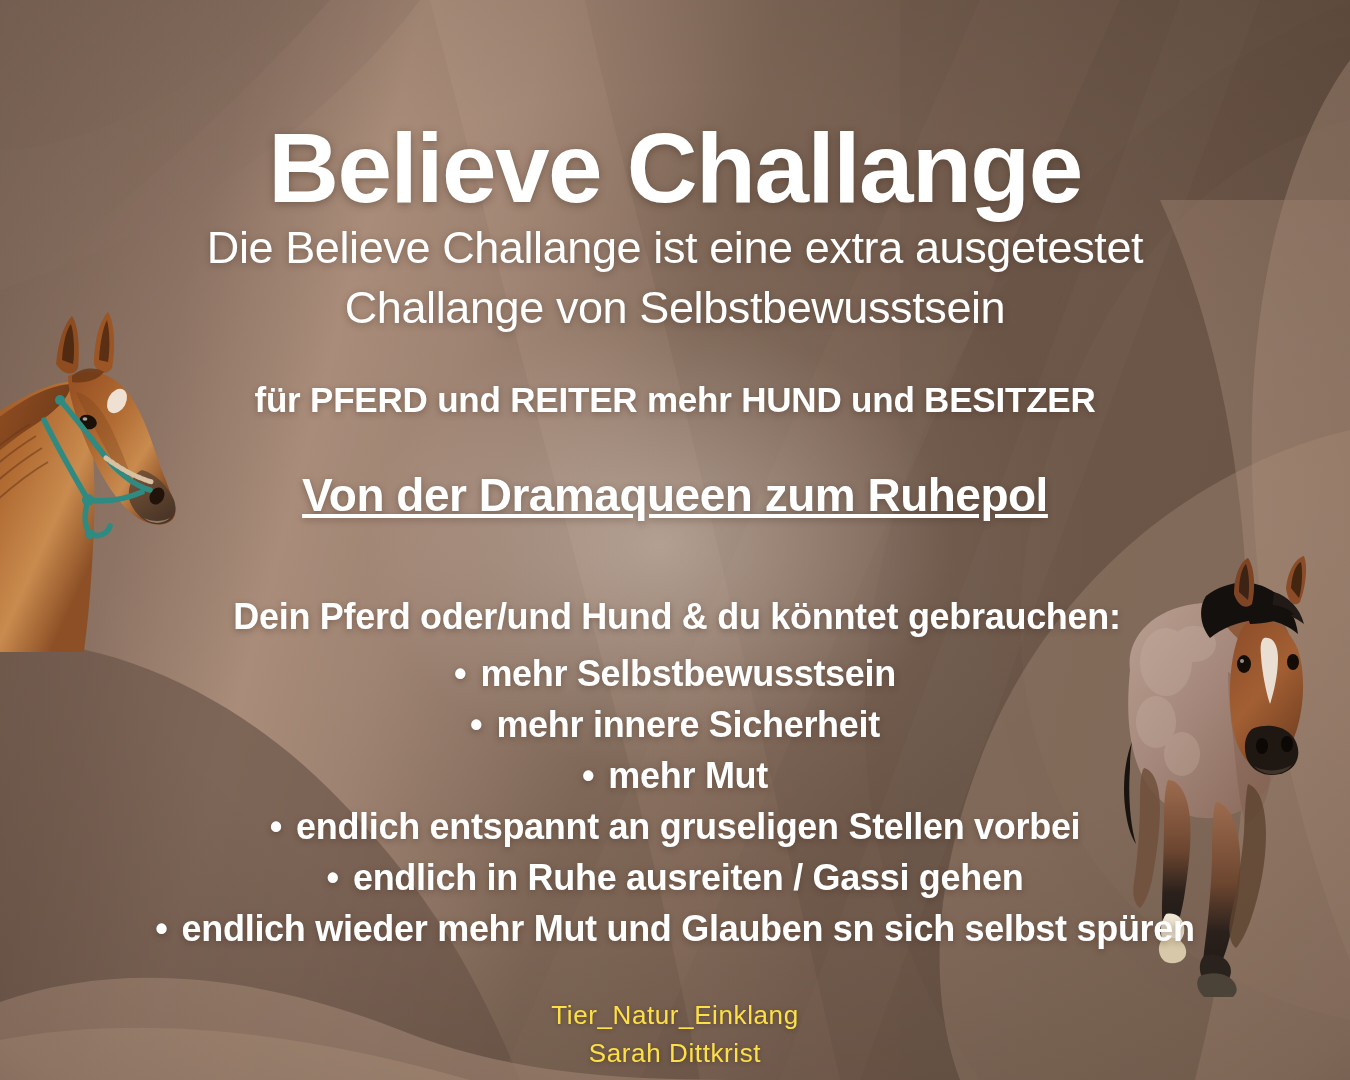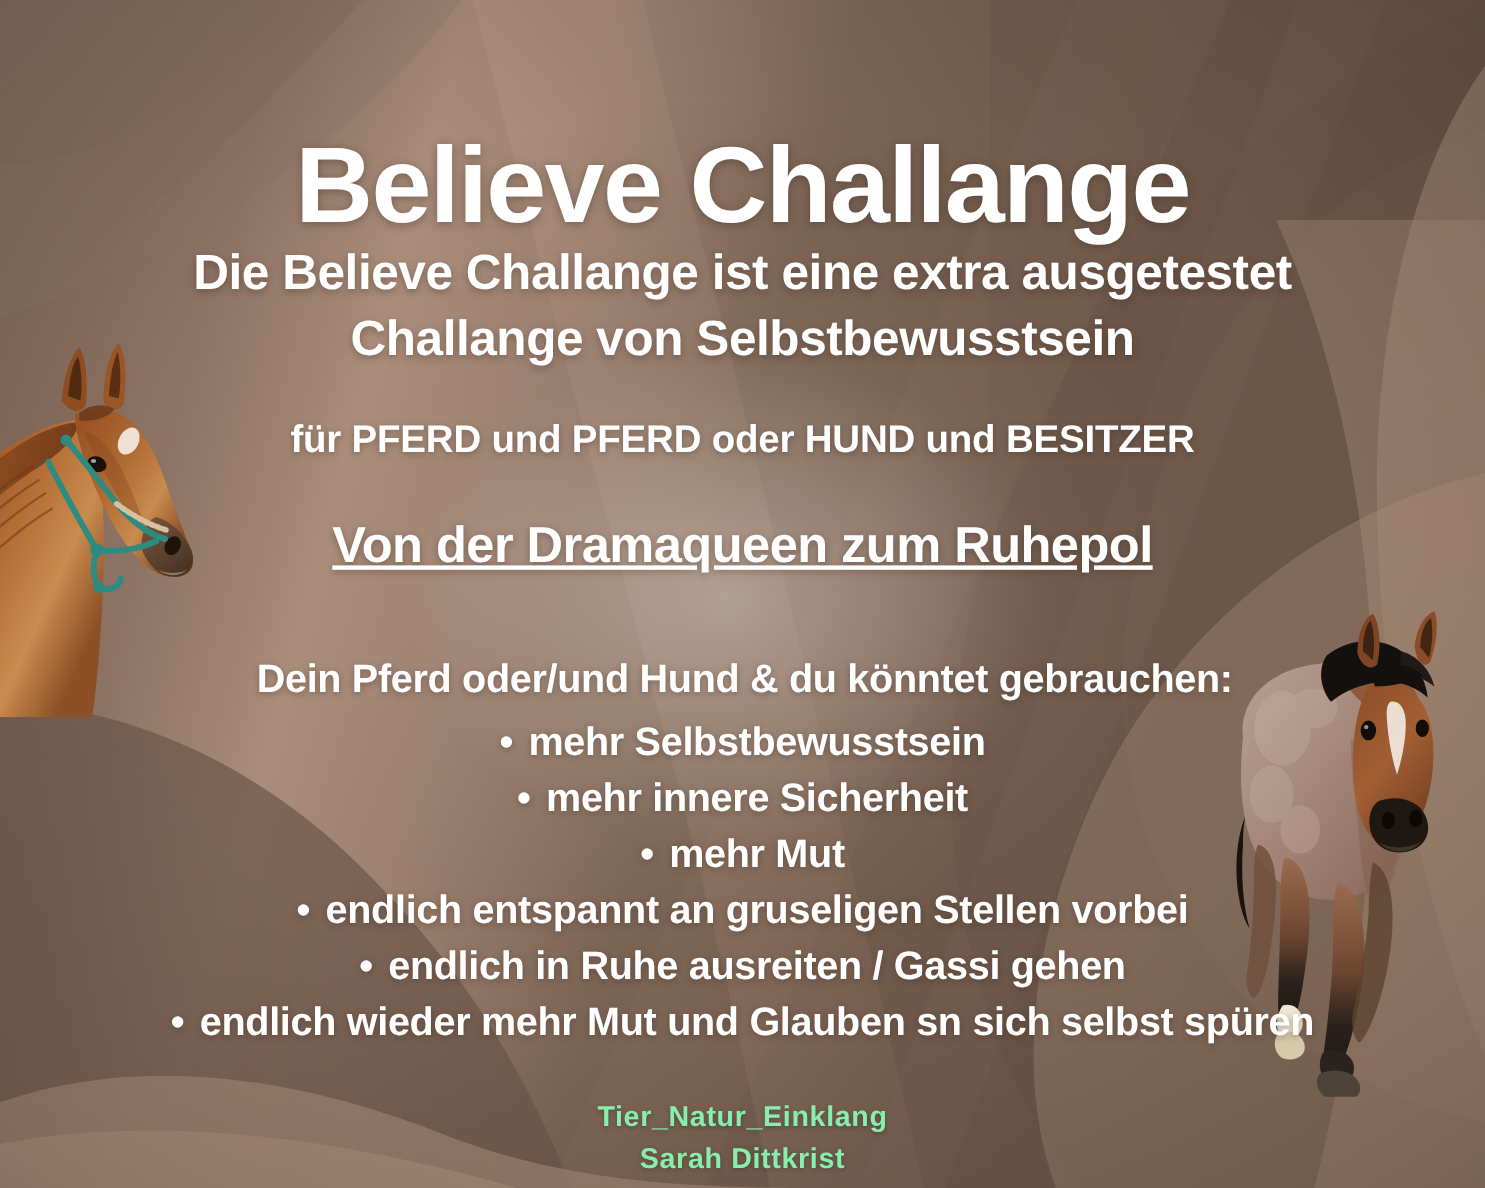--- a/index.html
+++ b/index.html
@@ -92,21 +92,21 @@
     text-shadow: 0 2px 9px rgba(60,40,28,0.42);
   }
 
   .subtitle {
     position: absolute;
     top: 218px;
     left: 72px;
     right: 72px;
     font-size: 45px;
     line-height: 1.34;
-    font-weight: 700;
+    font-weight: 400;
     letter-spacing: -0.4px;
     text-shadow: 0 2px 7px rgba(60,40,28,0.36);
   }
 
   .audience-line {
     position: absolute;
     top: 380px;
     left: 60px;
     right: 60px;
     font-size: 35px;
@@ -161,23 +161,23 @@
     margin-right: 14px;
   }
 
   .footer {
     position: absolute;
     top: 996px;
     left: 0;
     right: 0;
     font-size: 26px;
     line-height: 38px;
-    font-weight: 700;
+    font-weight: 400;
     letter-spacing: 0.6px;
-    color: #86efac;
+    color: #fde047;
     text-shadow: 0 1px 4px rgba(50,34,24,0.40);
   }
 </style>
 </head>
 <body>
 
 <div id="poster">
 
   <div class="bg-layer bg-base"></div>
 
@@ -413,21 +413,21 @@
 
   <div class="content">
 
     <h1 class="poster-title">Believe Challange</h1>
 
     <div class="subtitle">
       <div>Die Believe Challange ist eine extra ausgetestet</div>
       <div>Challange von Selbstbewusstsein</div>
     </div>
 
-    <div class="audience-line">für PFERD und PFERD oder HUND und BESITZER</div>
+    <div class="audience-line">für PFERD und REITER mehr HUND und BESITZER</div>
 
     <div class="tagline">Von der Dramaqueen zum Ruhepol</div>
 
     <div class="list-heading">Dein Pferd oder/und Hund  &amp; du könntet gebrauchen:</div>
 
     <ul class="benefits">
       <li>
         <span class="bullet-dot">•</span><span>mehr Selbstbewusstsein</span>
       </li>
       <li>

